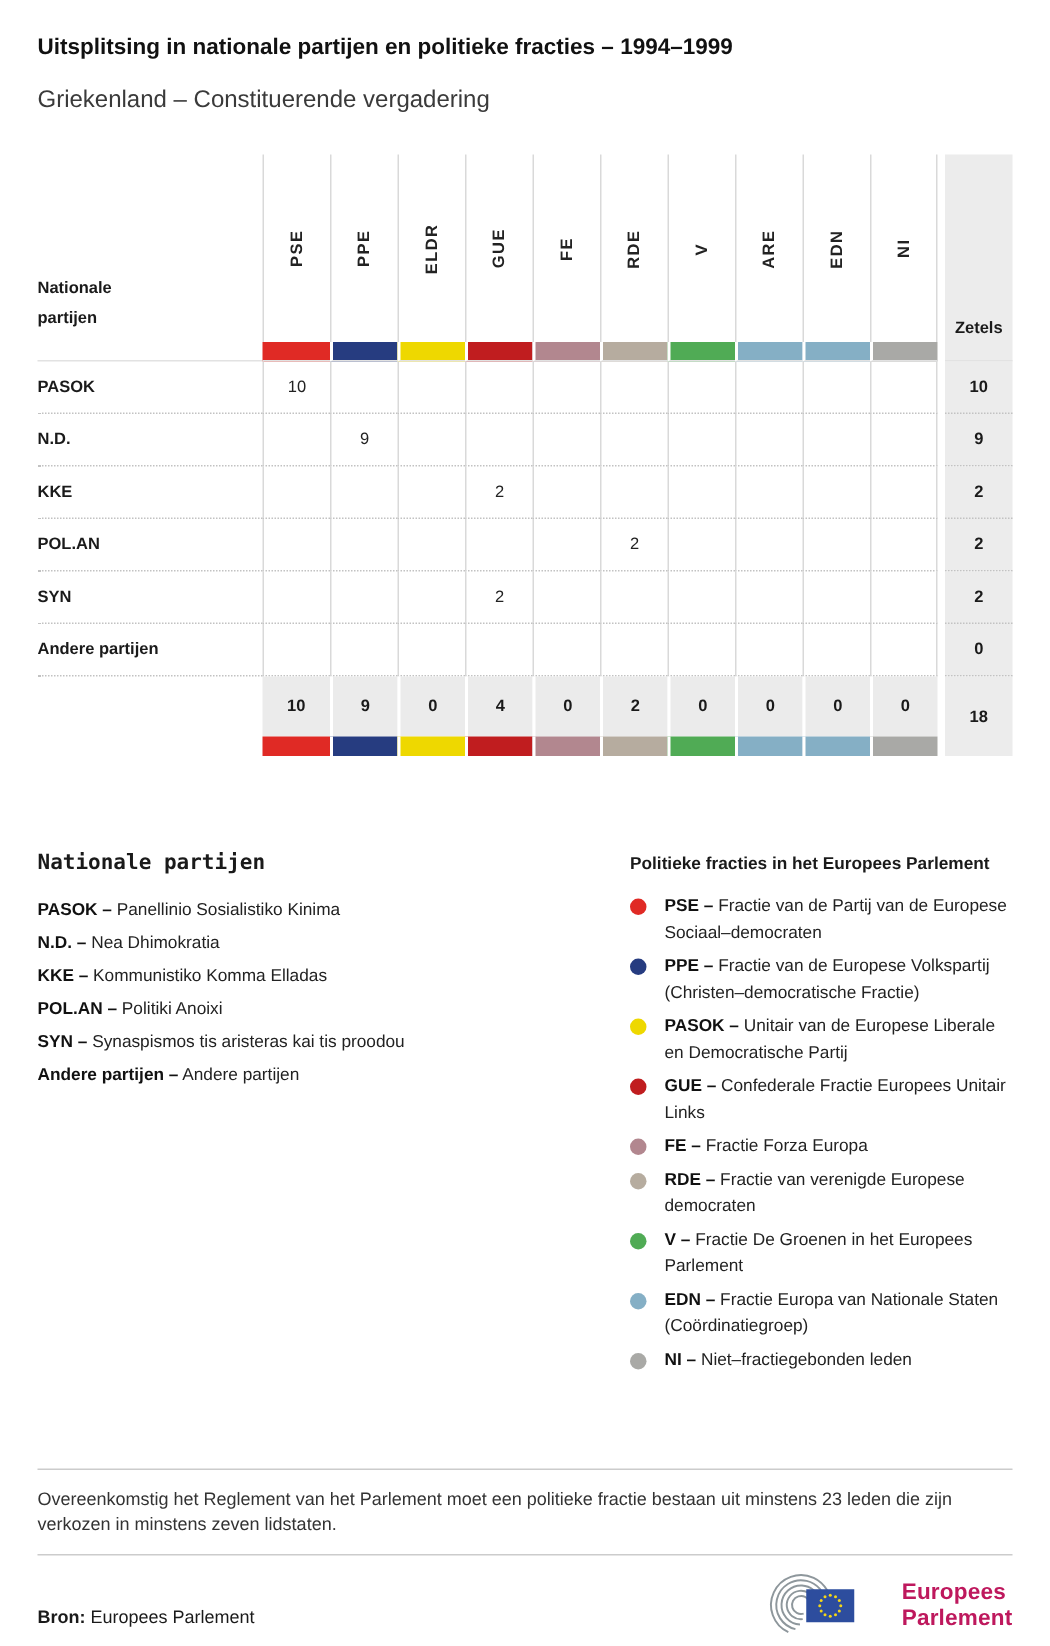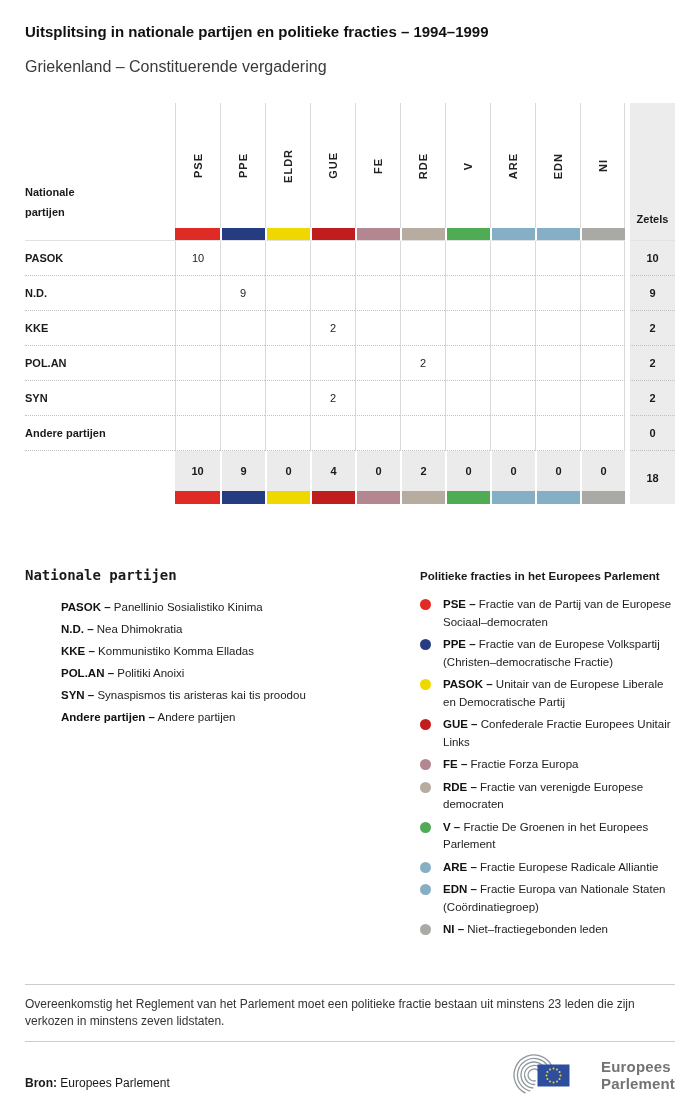--- a/index.html
+++ b/index.html
@@ -32,38 +32,38 @@
   .val{display:flex;align-items:center;justify-content:center;color:#222;}
   .zval{font-weight:700;display:flex;align-items:center;justify-content:center;}
   .dot{border-bottom:1px dotted #c2c2c2;}
   .tval{background:#ebebeb;font-weight:700;display:flex;align-items:center;justify-content:center;}
   .tzetels{font-weight:700;display:flex;align-items:center;justify-content:center;}
 
   
   .legends{display:flex;margin-top:63px;min-height:372px;}
   .legend-left{width:395px;flex:none;}
   .legend-left-heading{font-family:"DejaVu Sans Mono","Liberation Mono",monospace;font-size:14px;font-weight:700;margin-bottom:13px;}
-  .lp-item{font-size:11.5px;line-height:22px;color:#222;margin-left:36px;}
+  .lp-item{font-size:11.5px;line-height:22px;color:#222;}
   .lp-item .b{font-weight:700;color:#111;}
   .legend-right{flex:1;}
   .legend-right-heading{font-size:11.5px;font-weight:700;margin-bottom:14px;margin-top:3px;}
   .lg-item{display:flex;align-items:flex-start;margin-bottom:5px;}
   .lg-dot{width:11px;height:11px;border-radius:50%;flex:none;margin-top:3px;margin-right:12px;}
   .lg-text{font-size:11.5px;line-height:17.5px;width:235px;color:#222;}
   .lg-text .b{font-weight:700;color:#111;}
 
   
   .rule{border:none;border-top:1px solid #ccc;margin:0;}
   .rule1{margin-top:40px;}
   .footnote{font-size:12px;line-height:17px;color:#333;margin:11px 0;}
   .source-row{margin-top:10px;display:flex;justify-content:space-between;align-items:flex-end;}
   .source{font-size:12px;margin:0 0 8px 0;}
   .source .b{font-weight:700;}
   .logo{display:flex;align-items:center;}
-  .logo-text{margin-left:26px;font-size:15px;font-weight:700;color:#737373;line-height:17px;letter-spacing:.01em;}
+  .logo-text{margin-left:26px;font-size:15px;font-weight:700;color:#be185d;line-height:17px;letter-spacing:.01em;}
 </style>
 </head>
 <body>
 
 <div class="page">
 
   <h1 class="title">Uitsplitsing in nationale partijen en politieke fracties – 1994–1999</h1>
   <h2 class="subtitle">Griekenland – Constituerende vergadering</h2>
 
   <div class="seats-table" id="seats-table">
@@ -246,24 +246,20 @@
           <div class="lg-item">
             <span class="lg-dot" style="background: rgb(182, 172, 159);"></span>
             <div class="lg-text"><span class="b">RDE –</span><span> Fractie van verenigde Europese democraten</span></div>
           </div>
           <div class="lg-item">
             <span class="lg-dot" style="background: rgb(80, 171, 85);"></span>
             <div class="lg-text"><span class="b">V –</span><span> Fractie De Groenen in het Europees Parlement</span></div>
           </div>
           <div class="lg-item">
             <span class="lg-dot" style="background: rgb(133, 175, 197);"></span>
-            <div class="lg-text"><span class="b">ARE –</span><span> Fractie Europese Radicale Alliantie</span></div>
-          </div>
-          <div class="lg-item">
-            <span class="lg-dot" style="background: rgb(133, 175, 197);"></span>
             <div class="lg-text"><span class="b">EDN –</span><span> Fractie Europa van Nationale Staten (Coördinatiegroep)</span></div>
           </div>
           <div class="lg-item">
             <span class="lg-dot" style="background: rgb(169, 169, 166);"></span>
             <div class="lg-text"><span class="b">NI –</span><span> Niet–fractiegebonden leden</span></div>
           </div>
         </div>
     </div>
   </div>
 

